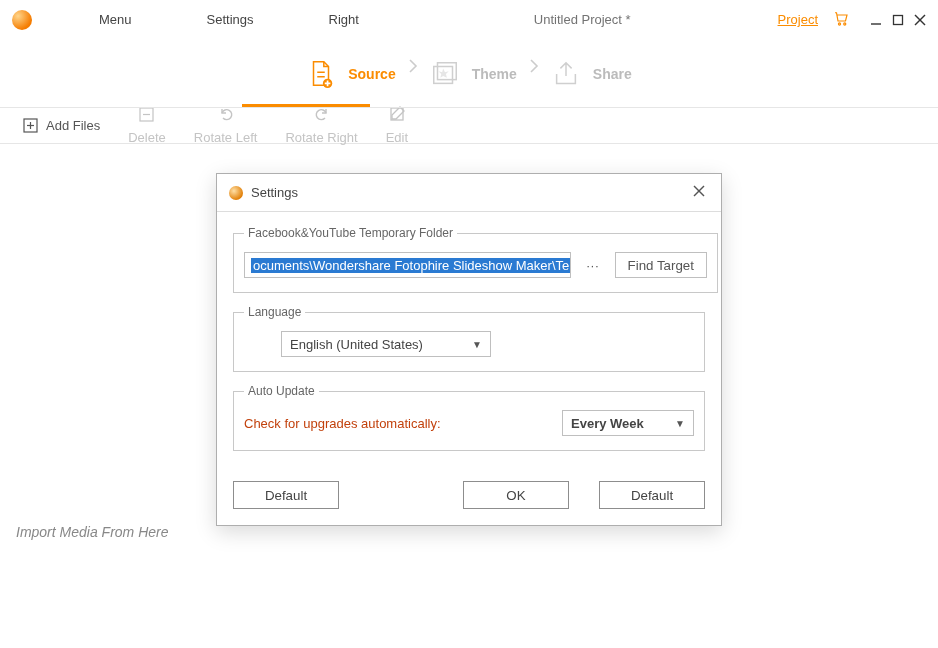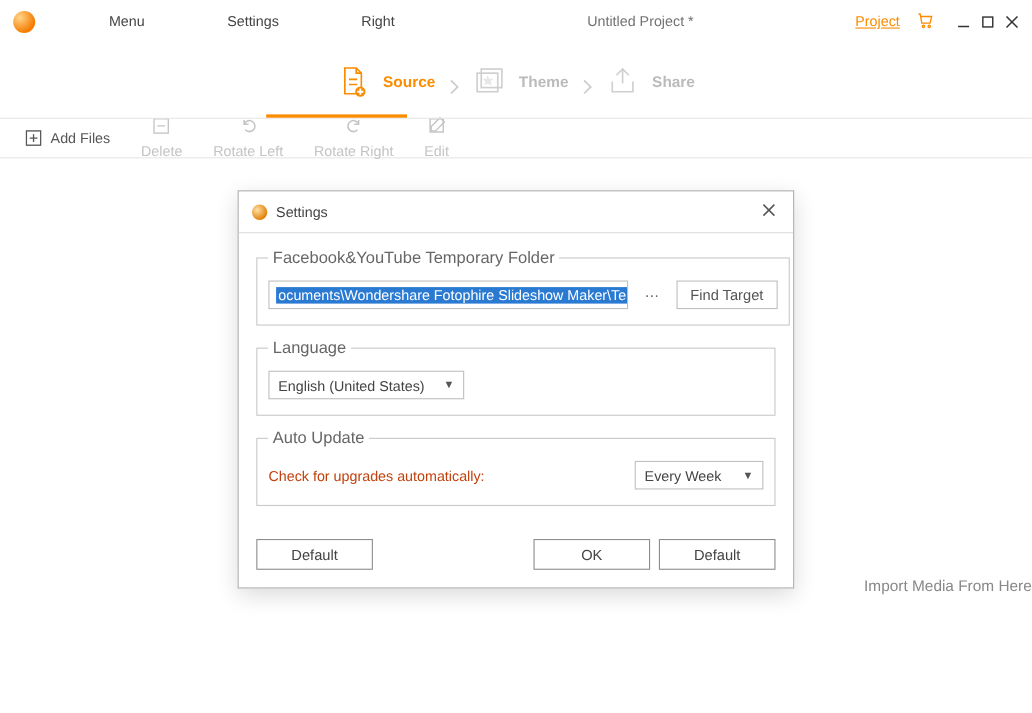--- a/index.html
+++ b/index.html
@@ -15,51 +15,51 @@
 .win-ctrl { cursor:pointer; color:#333;}
 
 .stepper { height:68px; display:flex; align-items:center; justify-content:center; border-bottom:1px solid #e6e6e6; gap:60px;}
 .step { display:flex; align-items:center; gap:12px; color:#bbb; cursor:pointer;}
 .step.active { color:#fb8c00; }
 .step .step-label { font-size:14px; font-weight:600;}
 .step.active .step-label { color:#fb8c00;}
 .step.disabled .step-label { color:#bbb;}
 .step-icon { width:30px; height:30px;}
 .chev { color:#ccc;}
-.stepper-inner { display:flex; align-items:flex-end; gap:12px;}
+.stepper-inner { display:flex; align-items:flex-start; gap:12px;}
 .active-bar { width:128px; height:3px; background:#fb8c00; position:absolute; bottom:0;}
 .stepper { position:relative;}
 
 .toolbar { height:36px; display:flex; align-items:center; padding:0 22px; gap:28px; border-bottom:1px solid #e6e6e6;}
 .tbtn { display:flex; align-items:center; gap:8px; cursor:pointer; color:#555;}
 .tbtn.disabled { color:#c4c4c4; cursor:default;flex-direction:column;}
 .tbtn .ti { width:16px; height:16px; display:flex; align-items:center; justify-content:center;}
 
-.import-hint { position:absolute; left:4px; right:0; top:524px; text-align:right; color:#888; font-size:14px;}
+.import-hint { position:absolute; left:16px; right:0; top:524px; text-align:left; color:#888; font-size:14px;font-style:italic;}
 .import-bottom-edge { position:absolute; left:350px; right:350px; top:472px; height:12px; border:1px solid #e3e3e3; border-top:none; border-radius:0 0 10px 10px; background:#fff;}
 
 .modal { position:absolute; left:216px; top:173px; width:506px; background:#fff; border:1px solid #aeaeae; box-shadow:0 6px 20px rgba(0,0,0,0.15);}
 .modal-title { height:38px; display:flex; align-items:center; padding:0 12px; border-bottom:1px solid #ddd; color:#444; gap:8px;}
 .modal-title .spacer { flex:1;}
 .modal-close { cursor:pointer; padding:4px;}
 .modal-body { padding:14px 16px 18px;}
 fieldset.group { border:1px solid #c8c8c8; padding:12px 10px 14px; margin-bottom:12px;}
-fieldset.group legend { padding:0 4px; color:#666; font-size:15px;}
+fieldset.group legend { padding:0 4px; color:#666; font-size:12px;}
 .row { display:flex; align-items:center; gap:8px;}
 .path-input { flex:1; height:26px; border:1px solid #bfbfbf; display:flex; align-items:center; padding:0 6px; position:relative; overflow:hidden;}
 .path-text { background:#2a7ad2; color:#fff; padding:0 2px; white-space:nowrap;}
 .path-more { width:28px; height:26px; display:flex; align-items:center; justify-content:center; color:#555; cursor:pointer;}
 .btn-plain { height:26px; border:1px solid #bfbfbf; background:#fff; padding:0 12px; cursor:pointer; color:#555;}
 .select { height:26px; border:1px solid #bfbfbf; display:flex; align-items:center; padding:0 8px; cursor:pointer; background:#fff; color:#444; }
 .select .sv { flex:1;}
 .select .dd { color:#555; font-size:10px;}
-.sel-lang { width:178px;}
-.sel-update { width:117px;}
+.sel-lang { width:210px;margin-left:37px;}
+.sel-update { width:132px;font-weight:bold;}
 .label-line { color:#c2410c; margin-right:12px;}
-.modal-actions { display:flex; gap:8px; padding:0 16px 16px;}
+.modal-actions { display:flex; gap:30px; padding:0 16px 16px;}
 .modal-actions .gap { flex:1;}
 .btn-action { width:106px; height:28px; border:1px solid #8d8d8d; background:#fff; cursor:pointer; color:#444;}
 .small-app-icon { width:14px; height:14px; border-radius:50%; background:radial-gradient(circle at 35% 35%, #ffe0a6, #e07b00 75%);}
 </style>
 </head>
 <body>
 
 <div class="menubar">
   <div class="app-icon"></div>
   <div class="menu-item">Menu</div>

